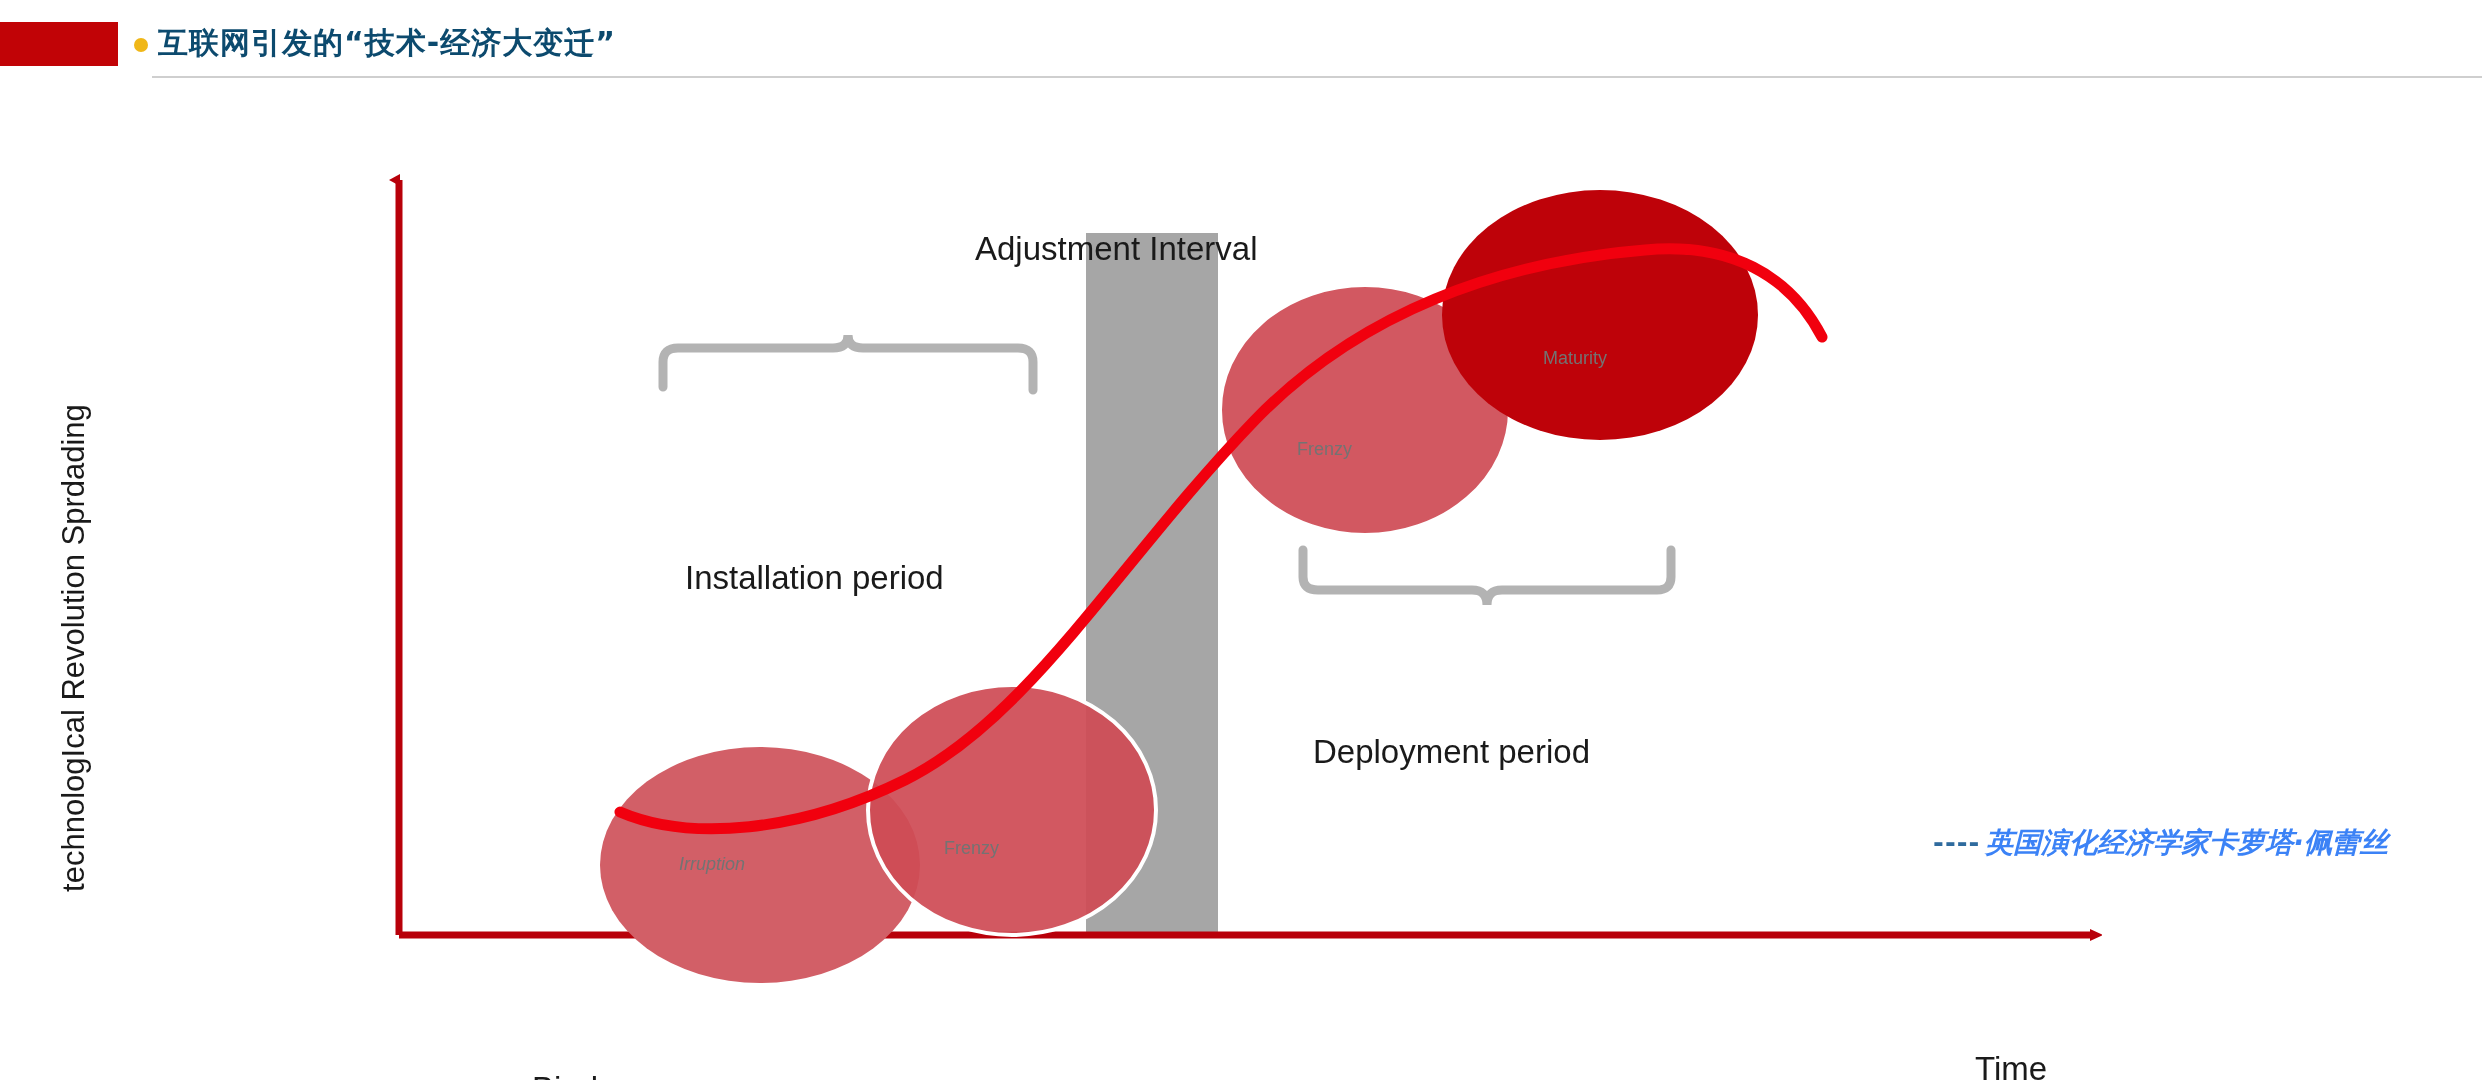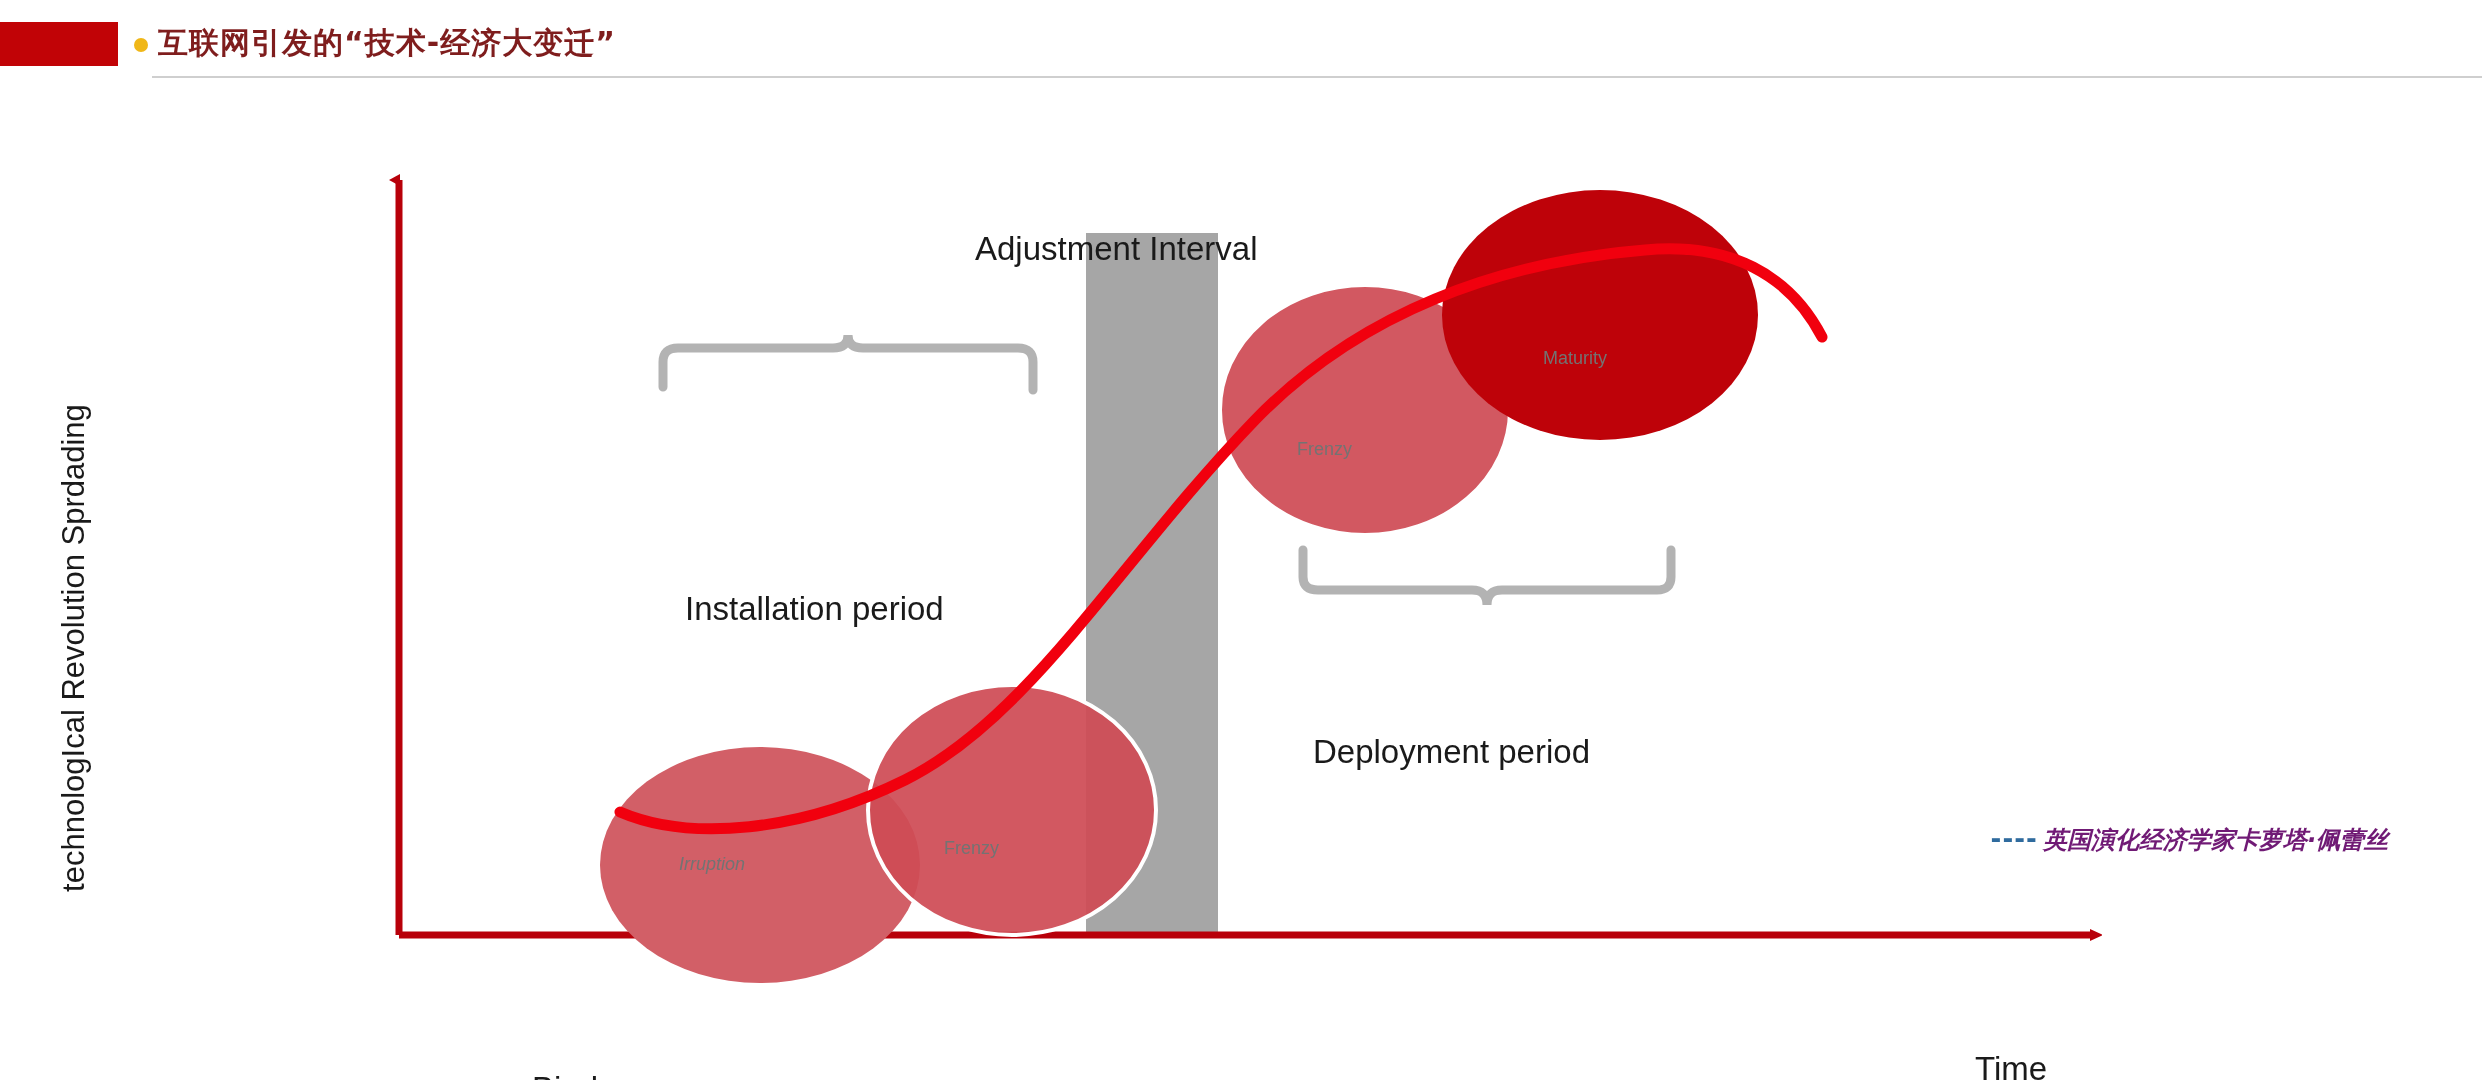--- a/index.html
+++ b/index.html
@@ -16,37 +16,37 @@
   .hdr-bar{
     position:absolute;left:0;top:22px;width:118px;height:44px;
     background:#C10306;
   }
   .hdr-dot{
     position:absolute;left:134px;top:38px;width:14px;height:14px;
     border-radius:50%;background:#F0B718;
   }
   .hdr-title{
     position:absolute;left:158px;top:23px;
-    font-size:30px;font-weight:bold;color:#7f1d1d;
+    font-size:30px;font-weight:bold;color:#0c4a6e;
     letter-spacing:1px;white-space:nowrap;
     font-family:"DejaVu Sans","Liberation Sans",sans-serif;
   }
   .hdr-rule{
     position:absolute;left:152px;top:76px;width:2330px;height:2px;
     background:#CFCFCF;
   }
 
   
   .chart{position:absolute;left:0;top:90px;width:2124px;height:990px;}
   .chart svg{position:absolute;left:0;top:0;}
 
   
   .lbl{position:absolute;color:#1a1a1a;white-space:nowrap;}
   .lbl-adjust{left:975px;top:140px;font-size:33px;}
-  .lbl-install{left:685px;top:500px;font-size:33px;}
+  .lbl-install{left:685px;top:469px;font-size:33px;}
   .lbl-deploy{left:1313px;top:643px;font-size:33px;}
   .lbl-bigbang{left:532px;top:980px;font-size:33px;}
   .lbl-time{left:1975px;top:960px;font-size:33px;}
 
   .yaxis-label{
     position:absolute;left:-206px;top:540px;width:560px;
     transform:rotate(-90deg);transform-origin:center center;
     text-align:center;font-size:31px;color:#1a1a1a;white-space:nowrap;
   }
 
@@ -65,21 +65,21 @@
     font-family:"DejaVu Sans","Liberation Sans",sans-serif;
     font-size:26px;line-height:1.42;color:#111;text-align:justify;
   }
   .quote p{margin:0;text-indent:34px;}
   .attrib{
     position:absolute;left:1288px;top:824px;width:1100px;
     text-align:right;white-space:nowrap;
     font-family:"DejaVu Sans","Liberation Sans",sans-serif;
   }
   .attrib .dash{color:#2F6B9E;font-weight:bold;font-size:26px;letter-spacing:1px;}
-  .attrib .name{color:#701a75;font-weight:bold;font-style:italic;font-size:24px;}
+  .attrib .name{color:#3b82f6;font-weight:bold;font-style:italic;font-size:28px;}
 </style>
 </head>
 <body>
 
 <div class="slide">
 
   <div>
     <div class="hdr-bar"></div>
     <div class="hdr-dot"></div>
     <div class="hdr-title">互联网引发的“技术-经济大变迁”</div>

